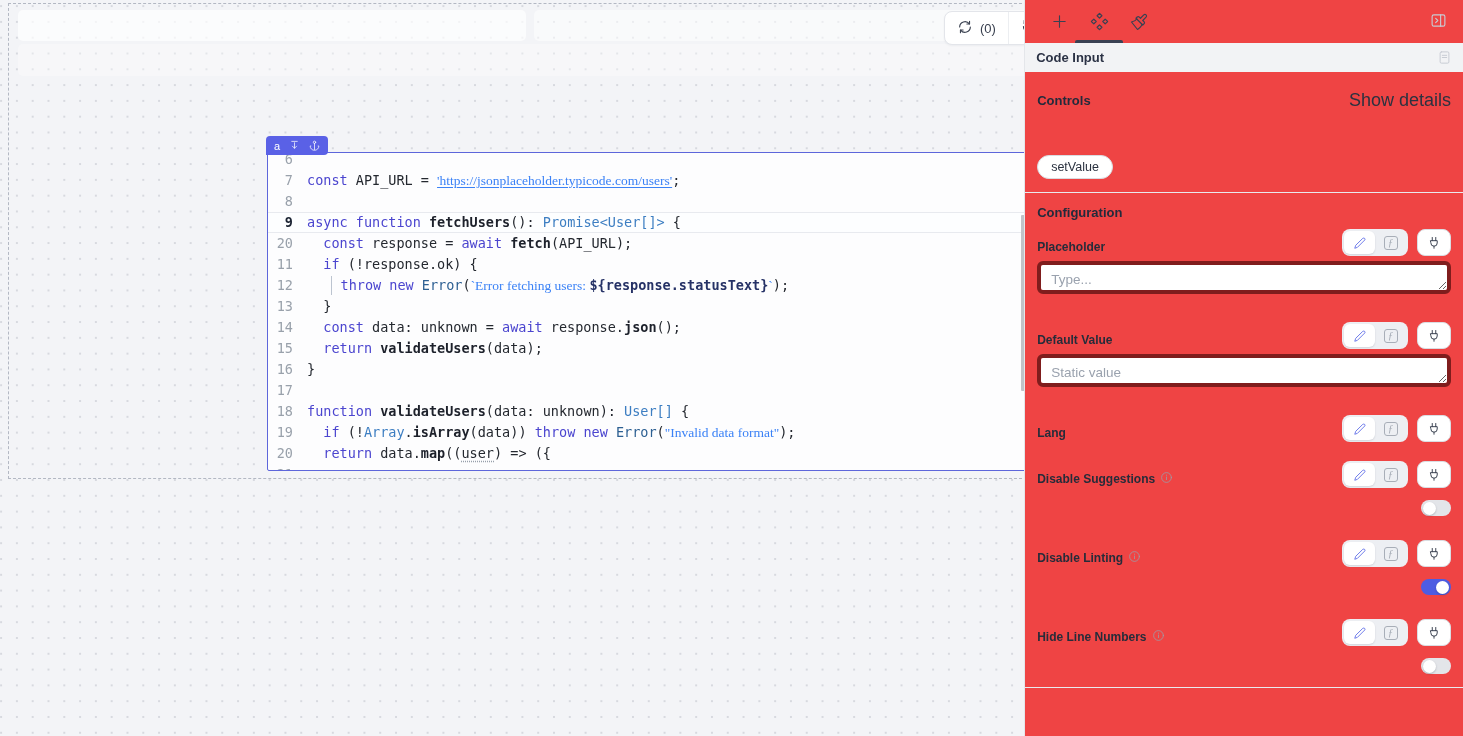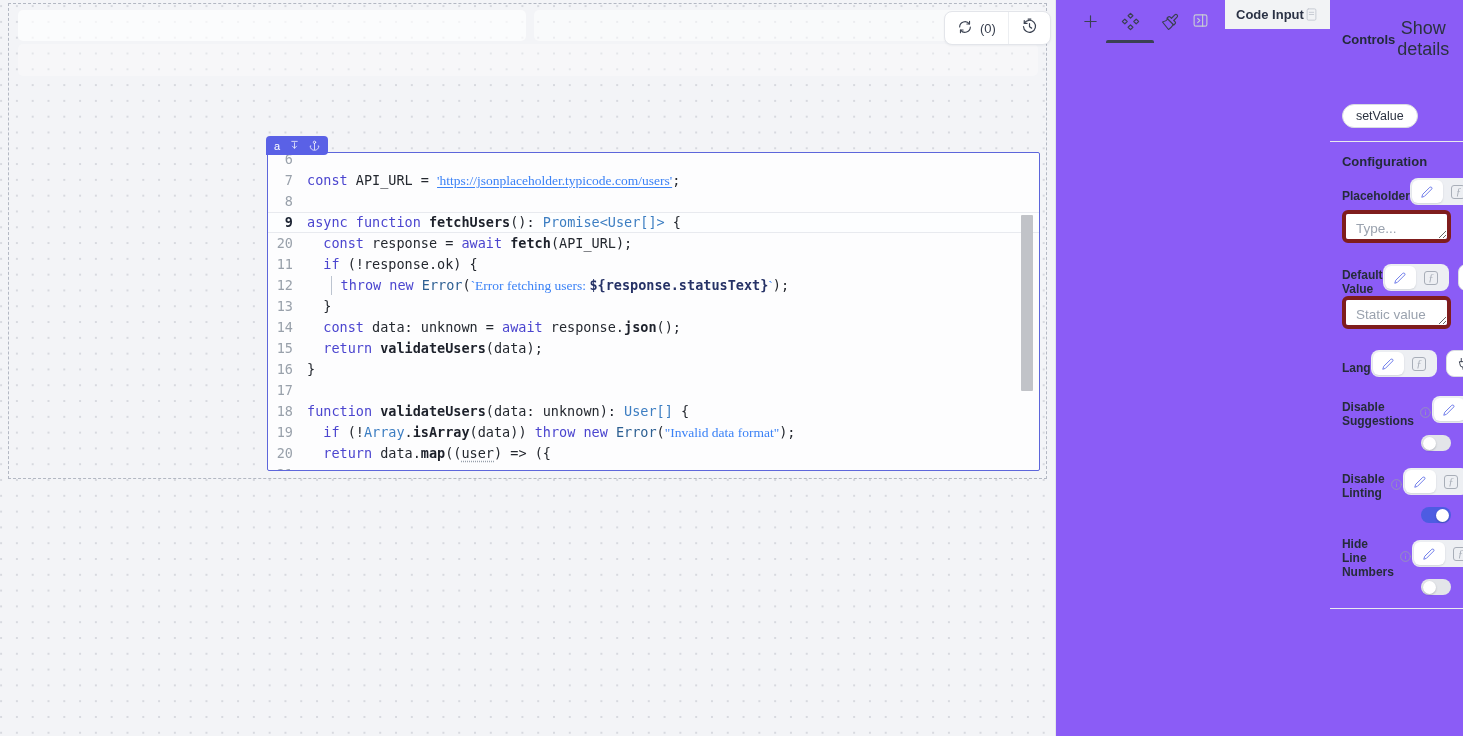--- a/index.html
+++ b/index.html
@@ -44,21 +44,21 @@
   .tk-link { text-decoration:underline; text-underline-offset:2px; }
   .tk-typ { color:#3d7ec2; }
   .tk-fn, .tk-def { color:#1d212b; font-weight:bold; }
   .tk-err { color:#2c5f92; }
   .tk-interp { color:#263266; font-weight:bold; }
   .tk-lint { text-decoration:underline dotted #97a0ab; text-underline-offset:3px; }
   .tk-guide { display:inline-block; width:0; height:19px; border-left:1.5px solid #bcc4d0; vertical-align:middle; }
   .cm-scrollbar { position:absolute; right:6px; top:62px; width:12px; height:176px; background:#c1c3c8; border-radius:1px; cursor:pointer; }
 
   
-  .panel { width:408px; height:736px; background:#8b5cf6; border-left:1px solid #e4e6ea; display:flex; flex-direction:row; }
+  .panel { width:452px; height:736px; background:#ef4444; border-left:1px solid #e4e6ea; display:flex; flex-direction:column; }
   .tabbar { height:43px; display:flex; align-items:stretch; padding:0 14px; }
   .tab { width:40px; display:flex; align-items:center; justify-content:center; background:none; border:none; cursor:pointer; position:relative; }
   .tab.active::after { content:""; position:absolute; left:-4px; right:-4px; bottom:0; height:3px; background:#3a4153; border-radius:2px 2px 0 0; }
   .tab-ic { fill:none; stroke:#3a4152; stroke-width:1.6; stroke-linecap:round; stroke-linejoin:round; }
   .collapse-btn { margin-left:auto; align-self:center; background:none; border:none; cursor:pointer; padding:2px; }
   .muted-ic { fill:none; stroke:#c8ccd4; stroke-width:1.6; stroke-linecap:round; stroke-linejoin:round; }
 
   .panel-header { height:29px; background:#f2f3f5; display:flex; align-items:center; padding:0 11px; }
   .panel-header .title { font-size:13px; font-weight:bold; color:#2b3245; }
   .panel-header .doc { margin-left:auto; display:flex; }
@@ -66,21 +66,21 @@
   .panel-content { flex:1; padding:0 12px; overflow:hidden; }
   .sec-row { margin-top:18px; display:flex; align-items:center; justify-content:space-between; }
   .sec-title { font-size:13px; font-weight:bold; color:#232a3b;text-align:center; }
   .link-btn { background:none; border:none; font-family:inherit; font-size:18px; color:#2b3240; cursor:pointer; }
   .chip-row { margin-top:11px; }
   .action-chip { display:inline-block; padding:4px 13px; font-family:inherit; font-size:12.5px; color:#2b3240;
     background:#fff; border:1px solid #d9dce1; border-radius:14px; cursor:pointer;margin-top:33px; }
   .divider { height:1px; background:#e9eaee; margin:13px -12px 0; }
   .config-title { margin-top:12px; font-size:13px; font-weight:bold; color:#232a3b; }
 
-  .field-head { margin-top:17px; display:flex; align-items:center; justify-content:space-between; height:27px; }
+  .field-head { margin-top:24px; display:flex; align-items:center; justify-content:space-between; height:27px; }
   .field-head.first { margin-top:9px; }
   .field-head.toggle-head { margin-top:19px; }
   .field-label { font-size:12px; font-weight:bold; color:#262c3a; display:flex; align-items:center; gap:5px; padding-top:8px; }
   .head-ctrls { display:flex; align-items:center; gap:9px; }
   .seg-ctl { display:flex; align-items:center; background:#edeff3; border-radius:8px; padding:2px; height:27px; }
   .seg-btn { width:31px; height:23px; display:flex; align-items:center; justify-content:center; border:none; background:none; border-radius:6px; cursor:pointer; }
   .seg-btn.active { background:#fff; box-shadow:0 1px 2px rgba(20,25,45,.12); }
   .pencil-ic { fill:none; stroke:#6674e8; stroke-width:1.6; stroke-linecap:round; stroke-linejoin:round; }
   .fx-box { width:14px; height:14px; border:1.2px solid #a8aeb8; border-radius:3px; display:flex; align-items:center; justify-content:center;
     font-family:"Liberation Serif", serif; font-style:italic; font-size:11px; color:#a8aeb8; line-height:1; }

